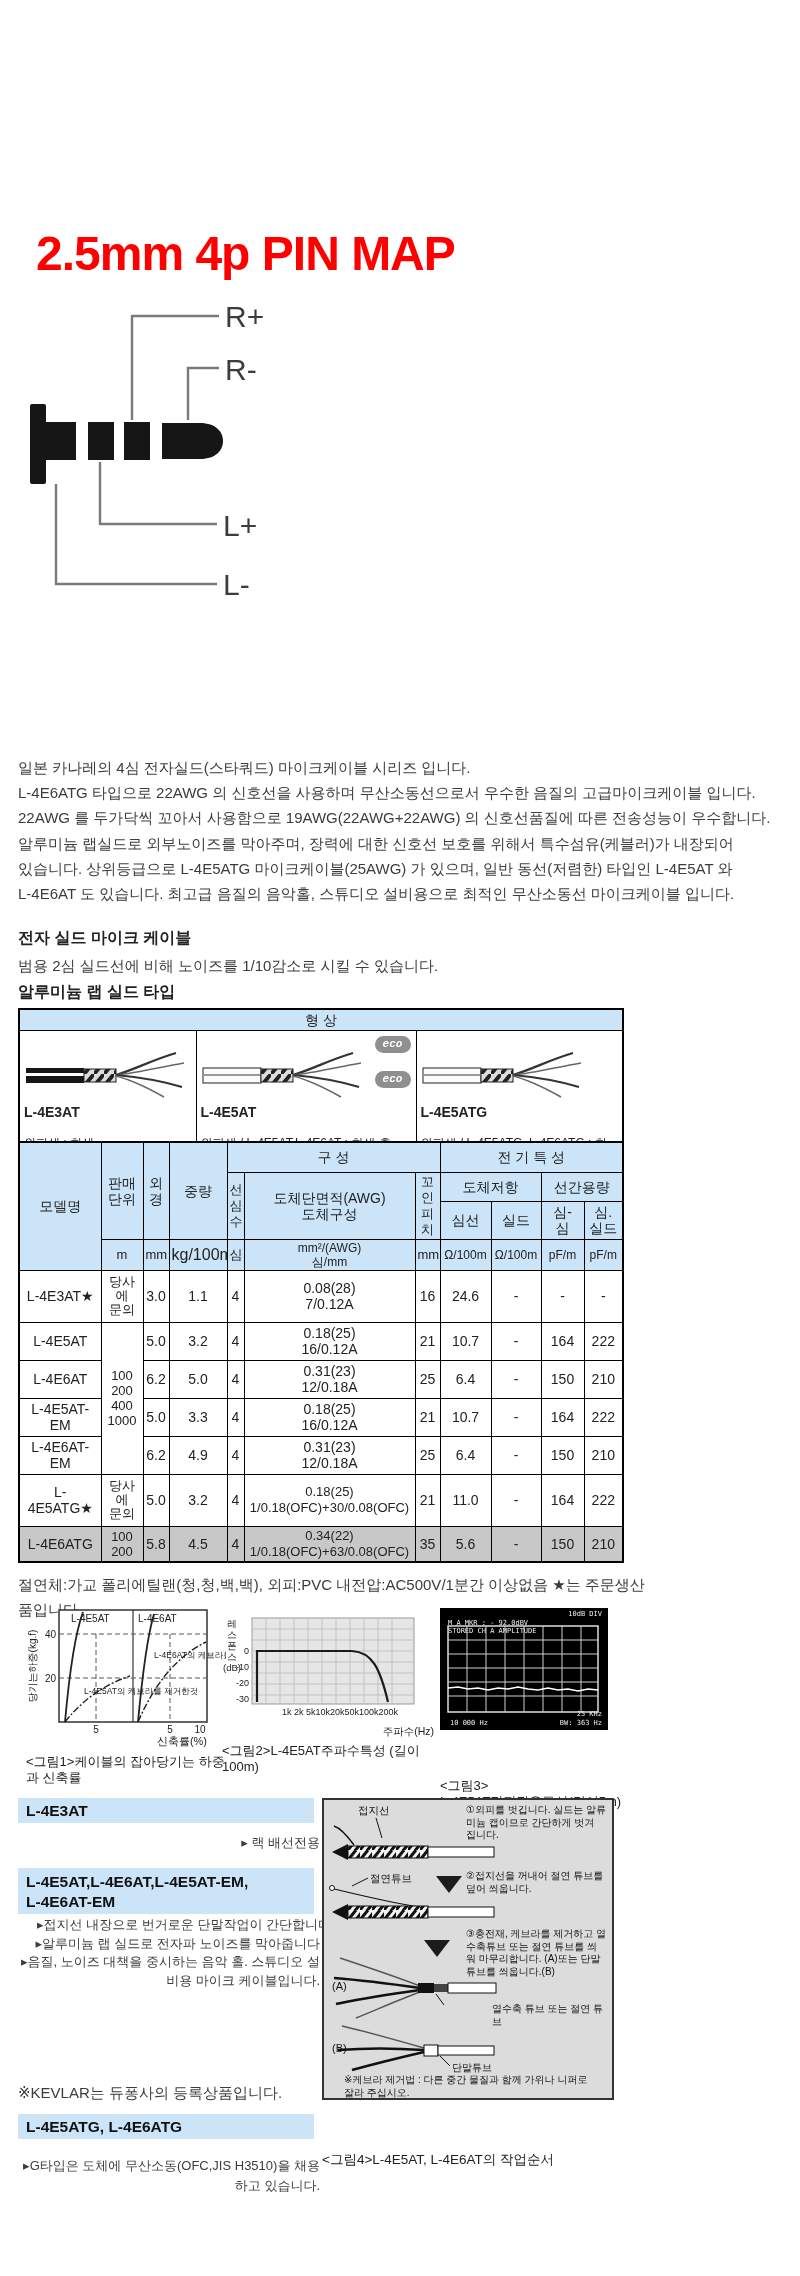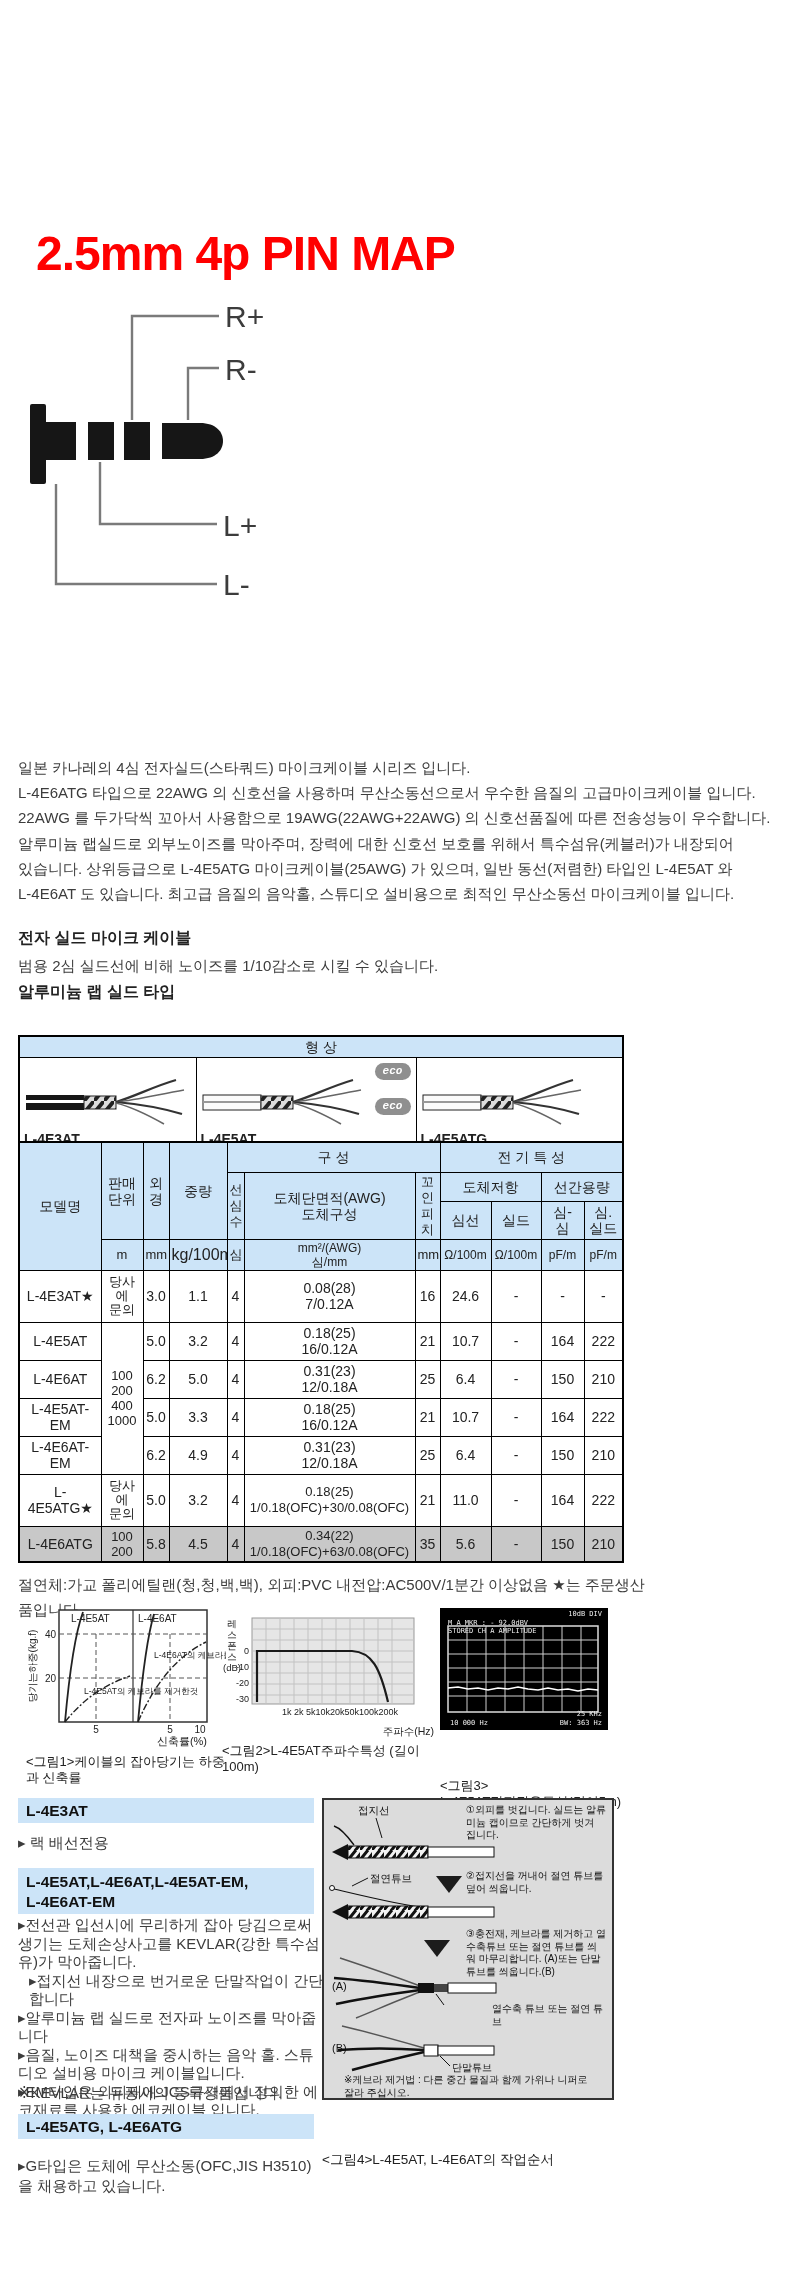--- a/index.html
+++ b/index.html
@@ -18,21 +18,21 @@
   td.left{text-align:left;padding-left:5px;}
   tr.gray td{background:#c8c8c8;}
   .shape-cell{height:112px;vertical-align:top !important;text-align:left !important;position:relative;padding:3px 4px !important;}
   .cap-model{font-weight:bold;font-size:14px;line-height:15px;}
   .cap-sub{font-size:12px;line-height:14px;}
   .eco-badge{position:absolute;right:5px;width:36px;height:17px;border-radius:9px;background:#8f8f8f;
              color:#fff;font-size:11px;font-weight:bold;font-style:italic;text-align:center;line-height:17px;font-family:Liberation Mono, monospace;}
   
   .bar{left:18px;width:296px;background:#cce4f8;font-weight:bold;font-size:15.5px;color:#111;
        padding:4px 0 3px 8px;box-sizing:border-box;}
-  .bullet{left:18px;width:302px;font-size:15px;line-height:18.5px;color:#3c3c3c;}
+  .bullet{left:18px;width:302px;font-size:13px;line-height:18.5px;color:#3c3c3c;text-align:right;}
   
   #fig4-box{left:322px;top:1798px;width:292px;height:302px;background:#dcdcdc;border:2px solid #333;box-sizing:border-box;}
   .f4t{position:absolute;font-size:10px;line-height:12.5px;color:#111;white-space:pre-line;}
   .down-arrow{position:absolute;width:0;height:0;border-left:13px solid transparent;
               border-right:13px solid transparent;border-top:17px solid #1c1c1c;}
   .fig-cap{font-size:13px;color:#222;line-height:16px;margin-top:44px;}
   #scope{left:440px;top:1608px;width:168px;height:122px;background:#000;position:absolute;}
   .scope-txt{position:absolute;color:#eee;font-family:"DejaVu Sans Mono","Liberation Mono",monospace;
              font-size:7px;line-height:8.5px;white-space:pre-line;}
   svg text{font-family:"Liberation Sans","DejaVu Sans",sans-serif;}
@@ -69,21 +69,21 @@
   <div class="abs body-text pre" style="left:18px;top:755px;width:770px;">일본 카나레의 4심 전자실드(스타쿼드) 마이크케이블 시리즈 입니다.
 L-4E6ATG 타입으로 22AWG 의 신호선을 사용하며 무산소동선으로서 우수한 음질의 고급마이크케이블 입니다.
 22AWG 를 두가닥씩 꼬아서 사용함으로 19AWG(22AWG+22AWG) 의 신호선품질에 따른 전송성능이 우수합니다.</div>
   <div class="abs body-text pre" style="left:18px;top:831px;width:770px;">알루미늄 랩실드로 외부노이즈를 막아주며, 장력에 대한 신호선 보호를 위해서 특수섬유(케블러)가 내장되어
 있습니다. 상위등급으로 L-4E5ATG 마이크케이블(25AWG) 가 있으며, 일반 동선(저렴한) 타입인 L-4E5AT 와
 L-4E6AT 도 있습니다. 최고급 음질의 음악홀, 스튜디오 설비용으로 최적인 무산소동선 마이크케이블 입니다.</div>
   <div class="abs h-bold" style="left:18px;top:928px;">전자 실드 마이크 케이블</div>
   <div class="abs body-text" style="left:18px;top:953px;">범용 2심 실드선에 비해 노이즈를 1/10감소로 시킬 수 있습니다.</div>
   <div class="abs h-bold" style="left:18px;top:982px;">알루미늄 랩 실드 타입</div>
 
-  <table class="t abs" style="left:18px;top:1008px;margin-top:27px;">
+  <table class="t abs" style="left:18px;top:1008px;">
     <colgroup>
         <col style="width:177px">
         <col style="width:220px">
         <col style="width:207px">
       </colgroup>
     <tbody>
         <tr style="height:21px;">
       <td class="th" colspan="3">형 상</td>
     </tr>
     <tr>
@@ -440,25 +440,23 @@
   </div>
   <div class="abs fig-cap pre" style="left:440px;top:1734px;">&lt;그림3&gt;
 L-4E5AT정전잡음특성(길이5m)</div>
 
   <div class="abs bar" style="top:1798px;">L-4E3AT</div>
   <div class="abs bullet" style="top:1834px;">▸ 랙 배선전용</div>
 
   <div class="abs bar pre" style="top:1868px;height:46px;line-height:20px;">L-4E5AT,L-4E6AT,L-4E5AT-EM,
 L-4E6AT-EM</div>
   <div class="abs" style="left:18px;top:1916px;width:302px;">
-    <div class="bullet" style="position:static;">▸전선관 입선시에 무리하게 잡아 당김으로써 생기는 도체손상사고를 KEVLAR(강한 특수섬유)가 막아줍니다.</div>
     <div class="bullet" style="position:static;margin-left:11px;">▸접지선 내장으로 번거로운 단말작업이 간단합니다</div>
     <div class="bullet" style="position:static;">▸알루미늄 랩 실드로 전자파 노이즈를 막아줍니다</div>
     <div class="bullet" style="position:static;">▸음질, 노이즈 대책을 중시하는 음악 홀. 스튜디오 설비용 마이크 케이블입니다.</div>
-    <div class="bullet" style="position:static;">▸EM타입은 외피재에 JCS규격에서 정의한 에코재료를 사용한 에코케이블 입니다.</div>
   </div>
   <div class="abs body-text" style="left:18px;top:2080px;">※KEVLAR는 듀퐁사의 등록상품입니다.</div>
 
   <div class="abs bar" style="top:2114px;">L-4E5ATG, L-4E6ATG</div>
   <div class="abs bullet" style="top:2156px;line-height:20px;">▸G타입은 도체에 무산소동(OFC,JIS H3510)을 채용하고 있습니다.</div>
 
   <div class="abs" id="fig4-box">
     <svg width="288" height="298" viewBox="0 0 288 298" style="position:absolute;left:0;top:0;">
       <defs>
           <pattern id="tw" width="12" height="10" patternUnits="userSpaceOnUse">

